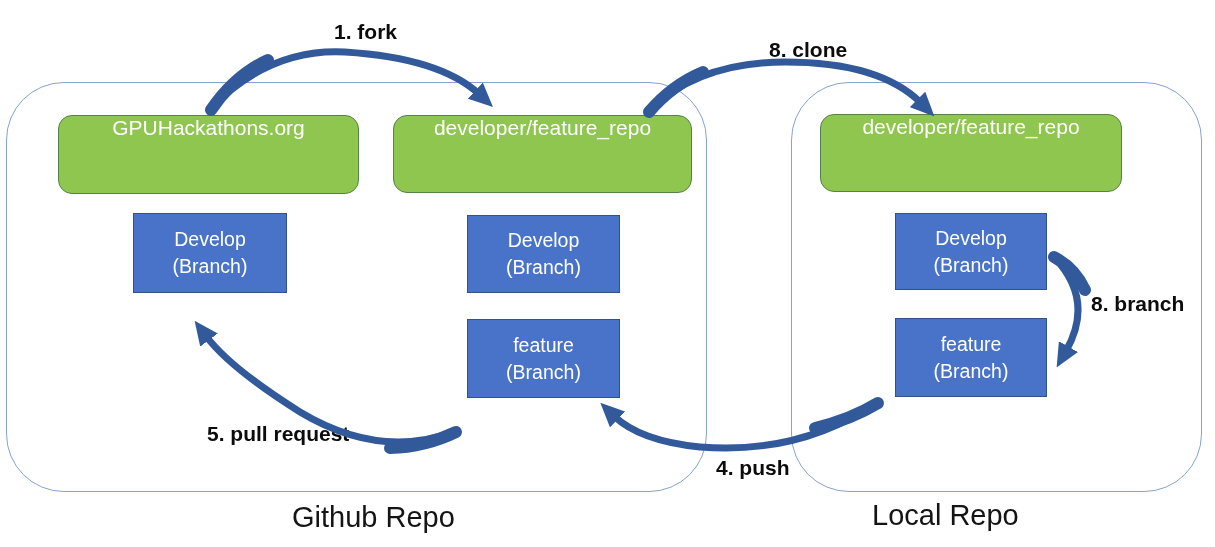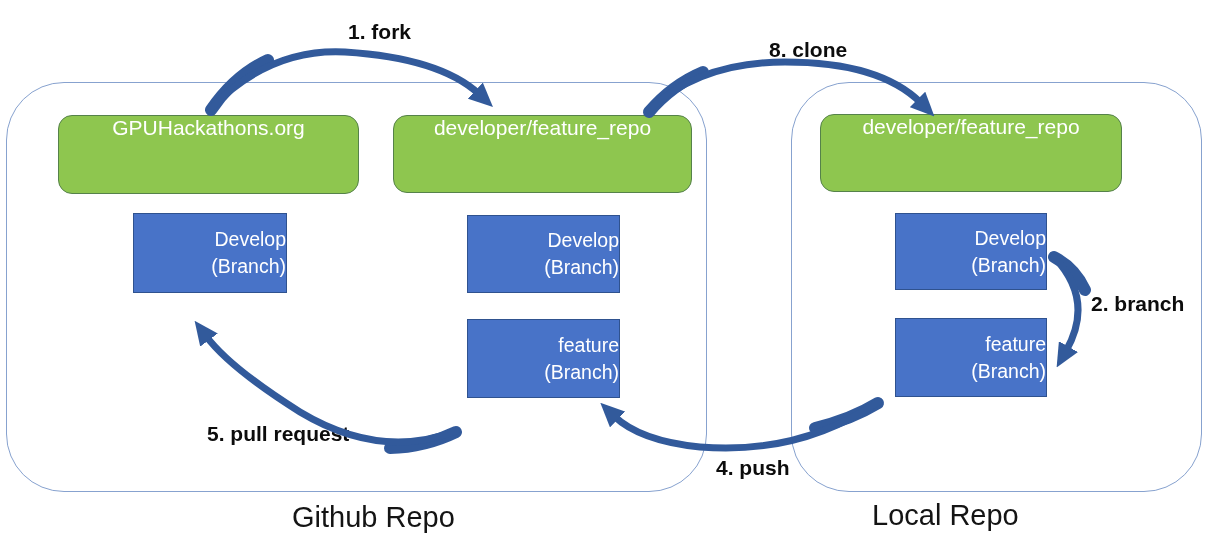--- a/index.html
+++ b/index.html
@@ -34,37 +34,37 @@
   #repo-github-fork   { left:393px; top:115px; width:297px; height:76px; }
   #repo-local         { left:820px; top:114px; width:300px; height:76px; }
 
   .branch-node {
     position:absolute;
     background:var(--branch-blue,#4873C8);
     border:1px solid var(--branch-blue-border,#2F528F);
     color:#ffffff;
     font-size:19.5px;
     line-height:27px;
-    display:flex; flex-direction:column; align-items:flex-end; justify-content:center;
+    display:flex; flex-direction:column; align-items:center; justify-content:center;
     text-align:center;
   }
   #branch-gh-develop-1  { left:133px; top:213px; width:152px; height:78px; }
   #branch-gh-develop-2  { left:467px; top:215px; width:151px; height:76px; }
   #branch-gh-feature    { left:467px; top:319px; width:151px; height:77px; }
   #branch-local-develop { left:895px; top:213px; width:150px; height:75px; }
   #branch-local-feature { left:895px; top:318px; width:150px; height:77px; }
 
   .step-label {
     position:absolute;
     font-weight:700;
     font-size:21px;
     color:#0c0c0c;
     white-space:nowrap;
   }
-  #step-fork   { left:348px;  top:20px; }
+  #step-fork   { left:334px;  top:20px; }
   #step-clone  { left:769px;  top:38px; }
   #step-branch { left:1091px; top:292px; }
   #step-push   { left:716px;  top:456px; }
   #step-pull   { left:207px;  top:422px; }
 
   .caption {
     position:absolute;
     font-size:29px;
     color:#141414;
     white-space:nowrap;
@@ -119,21 +119,21 @@
     <span>Develop</span>
     <span>(Branch)</span>
   </div>
   <div class="branch-node" id="branch-local-feature">
     <span>feature</span>
     <span>(Branch)</span>
   </div>
 
   <div class="step-label" id="step-fork">1. fork</div>
   <div class="step-label" id="step-clone">8. clone</div>
-  <div class="step-label" id="step-branch">2. branch</div>
+  <div class="step-label" id="step-branch">8. branch</div>
   <div class="step-label" id="step-push">4. push</div>
   <div class="step-label" id="step-pull">5. pull request</div>
 
   <div class="caption" id="caption-github">Github Repo</div>
   <div class="caption" id="caption-local">Local Repo</div>
 
   <svg id="arrow-layer" viewBox="0 0 1215 547" xmlns="http://www.w3.org/2000/svg">
     <defs>
       <marker id="ah" viewBox="0 0 24 22" markerWidth="24" markerHeight="22" refX="5" refY="11" orient="auto" markerUnits="userSpaceOnUse">
         <path class="ah" d="M0,0 L24,11 L0,22 Z"></path>

